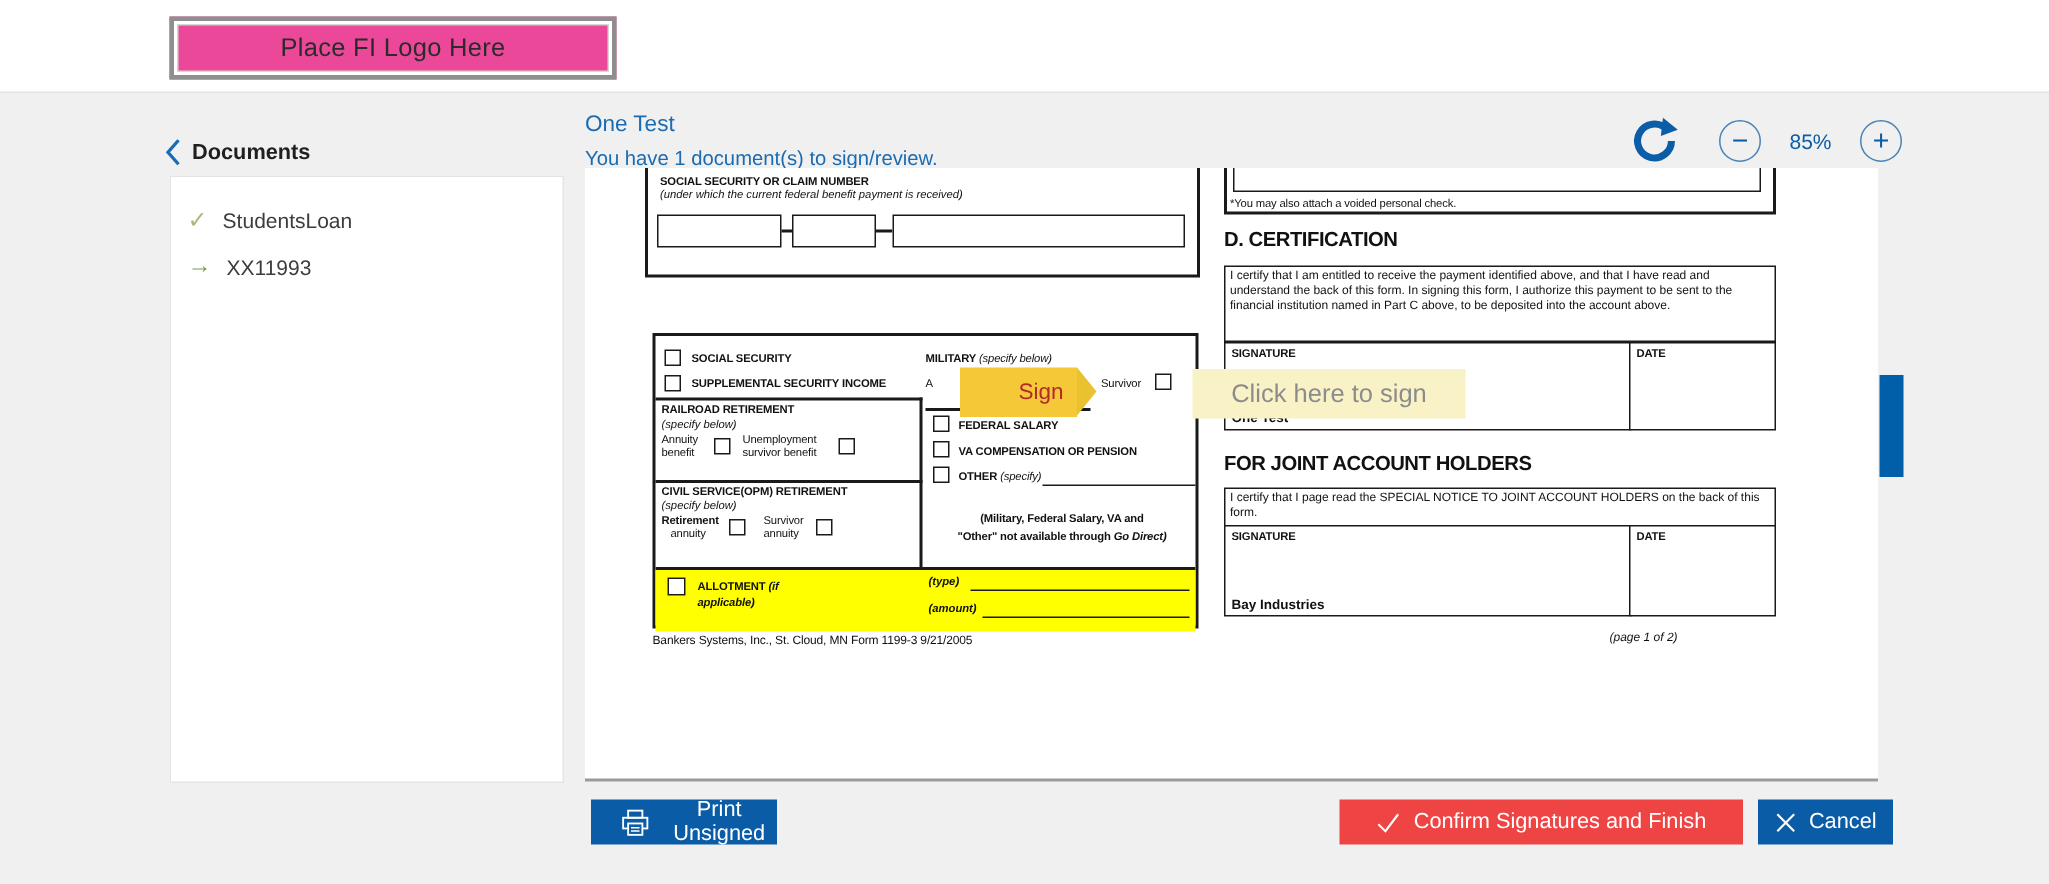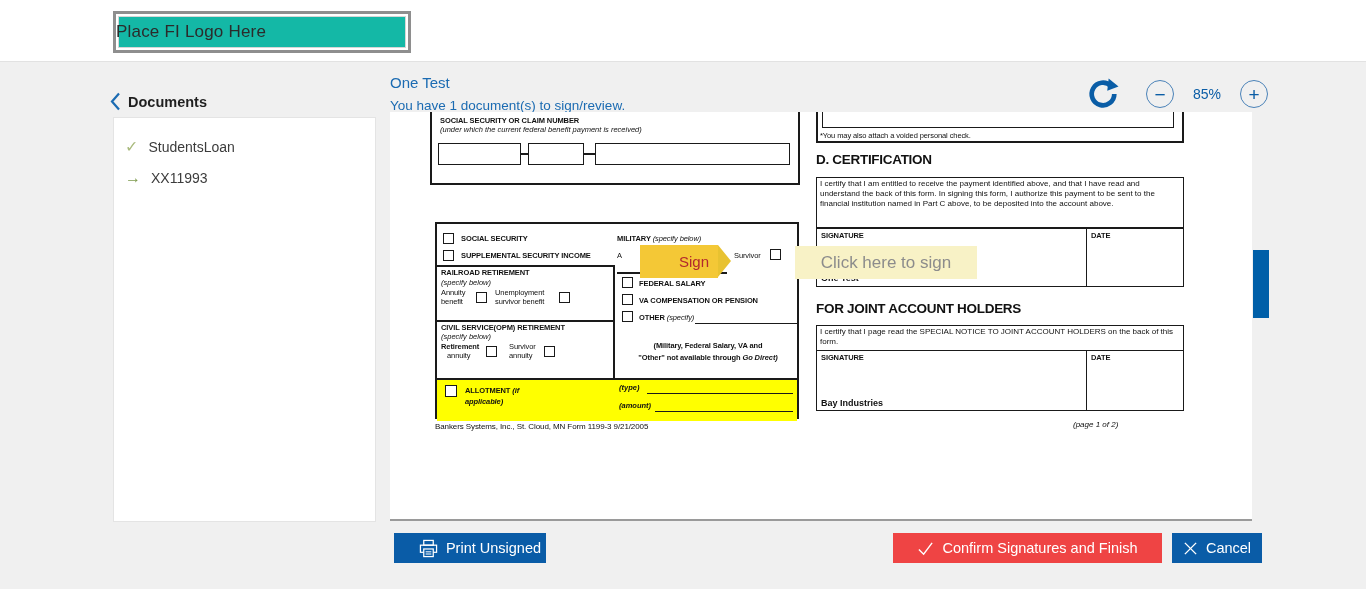--- a/index.html
+++ b/index.html
@@ -2,21 +2,21 @@
 <html><head>
 <meta charset="utf-8">
 <style>
   * { margin:0; padding:0; box-sizing:border-box; }
   html,body { width:1366px; height:589px; }
   body { font-family:"Liberation Sans", sans-serif; background:#f0f0f0; position:relative; overflow:hidden; }
   .abs { position:absolute; }
 
   
   .topbar { position:absolute; left:0; top:0; width:1366px; height:62px; background:#ffffff; border-bottom:1px solid #e2e2e2; }
-  .logo-box { position:absolute; left:113px; top:11px; width:298px; height:42px; border:3px solid #8e8e8e; box-shadow:inset 0 0 0 2px #ffffff, inset 0 0 0 3px #d6d6d6; display:flex; align-items:center; justify-content:flex-start; font-size:17px; color:#2b2b2b; letter-spacing:0.2px; background:#14b8a6; }
+  .logo-box { position:absolute; left:113px; top:11px; width:298px; height:42px; border:3px solid #8e8e8e; box-shadow:inset 0 0 0 2px #ffffff, inset 0 0 0 3px #d6d6d6; display:flex; align-items:center; justify-content:center; font-size:17px; color:#2b2b2b; letter-spacing:0.2px; background:#ec4899; }
 
   
   .back-link { position:absolute; left:110px; top:92px; display:flex; align-items:center; gap:7px; cursor:pointer; }
   .back-label { font-size:14.5px; font-weight:700; color:#1f1f1f; }
   .session-title { position:absolute; left:390px; top:74px; font-size:15px; color:#1b6bb2; }
   .session-subtitle { position:absolute; left:390px; top:98px; font-size:13.5px; color:#1b6bb2; }
   .zoom-btn { position:absolute; width:28px; height:28px; border-radius:50%; border:1px solid #4a82b8; color:#0a5da6; background:transparent; display:flex; align-items:center; justify-content:center; font-size:19px; font-weight:400; line-height:1; cursor:pointer; }
   .zoom-pct { position:absolute; left:1186px; top:86px; width:42px; text-align:center; font-size:14px; color:#0a5da6; }
 
   
@@ -219,21 +219,21 @@
     <span>Sign</span>
   </div>
   <div class="sign-arrow"></div>
   <div class="sign-hint">
     <span>Click here to sign</span>
   </div>
 </div>
 
 <div class="blue-tab"></div>
 
-<button class="btn btn-primary" style="left:394px; width:152px;padding-left:20px;">
+<button class="btn btn-primary" style="left:394px; width:124px;padding-left:20px;">
   <span style="display:flex;">
     <svg width="19" height="19" viewBox="0 0 20 20">
       <rect x="5" y="1.5" width="10" height="5" fill="none" stroke="#ffffff" stroke-width="1.3"></rect>
       <rect x="1.5" y="6.5" width="17" height="7.5" fill="none" stroke="#ffffff" stroke-width="1.3"></rect>
       <rect x="5" y="10.5" width="10" height="8" fill="#0a5ca7" stroke="#ffffff" stroke-width="1.3"></rect>
       <line x1="7" y1="13.5" x2="13" y2="13.5" stroke="#ffffff" stroke-width="1.1"></line>
       <line x1="7" y1="15.8" x2="13" y2="15.8" stroke="#ffffff" stroke-width="1.1"></line>
     </svg>
   </span>
   <span>Print Unsigned</span>

